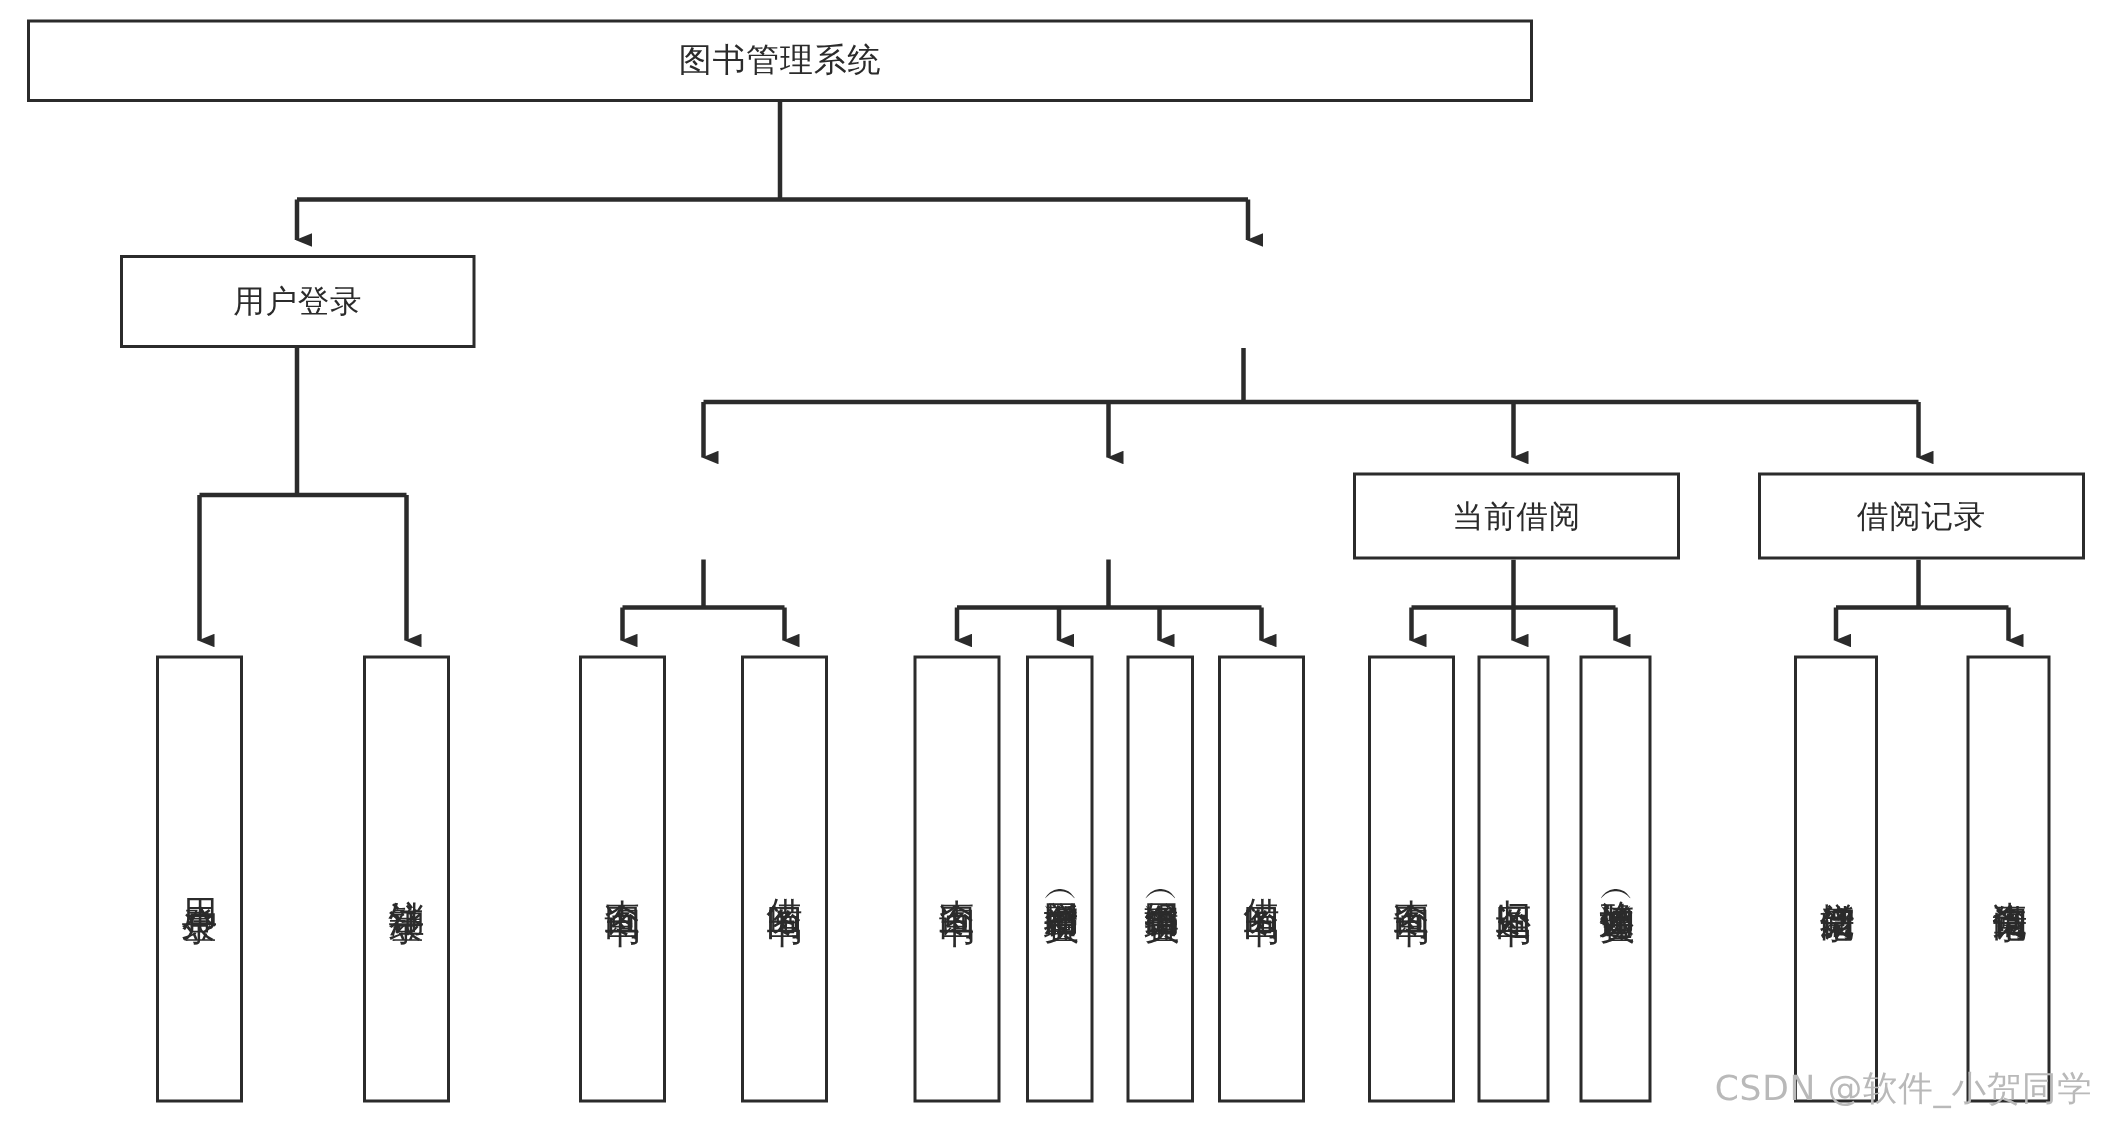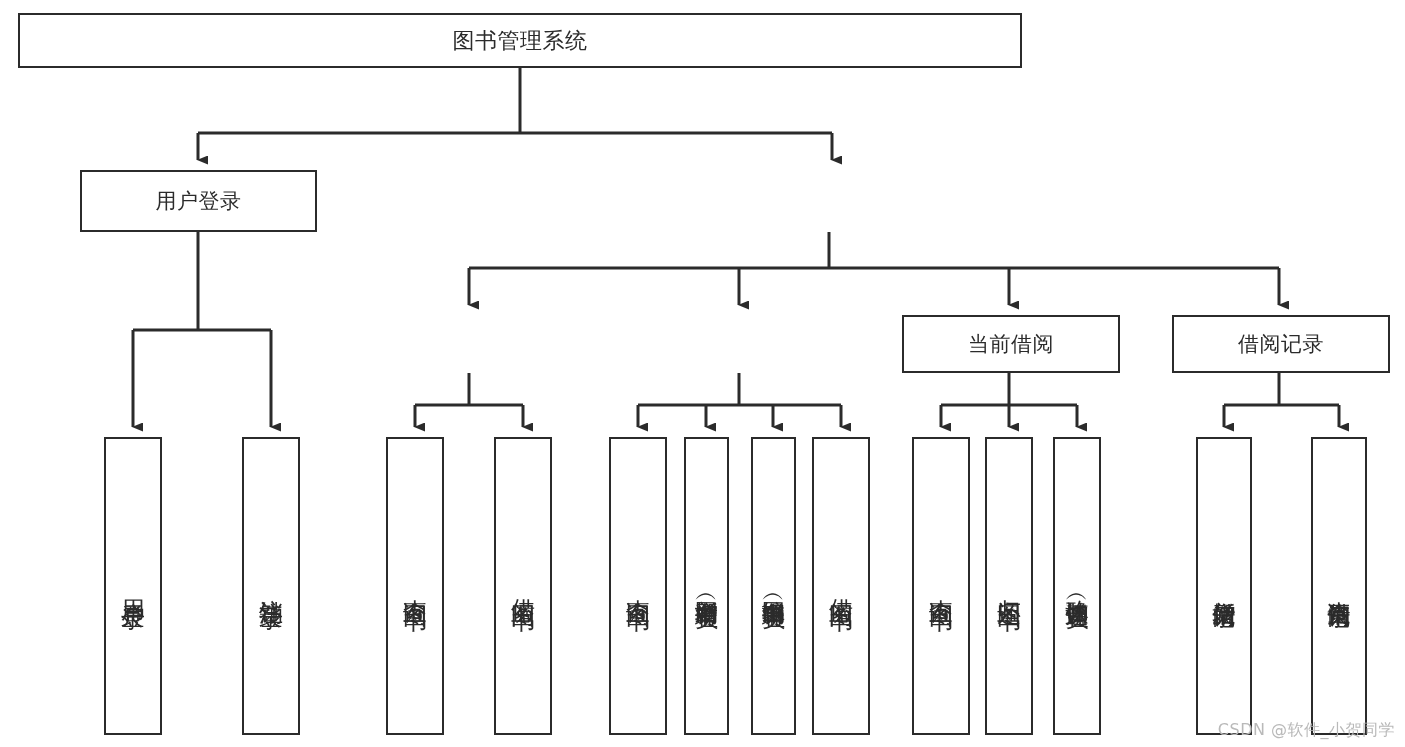--- a/index.html
+++ b/index.html
@@ -65,21 +65,21 @@
     white-space: nowrap;
   }
   .node.vert.tight .node-label {
     font-size: 23px;
     letter-spacing: 1px;
   }
   #watermark {
     position: absolute;
     right: 10px;
     bottom: 6px;
-    font-size: 16px;
+    font-size: 23px;
     color: #b9b9b9;
     white-space: nowrap;
     letter-spacing: 0.5px;
   }
 </style>
 </head>
 <body>
 
 <div id="diagram-root">
 

